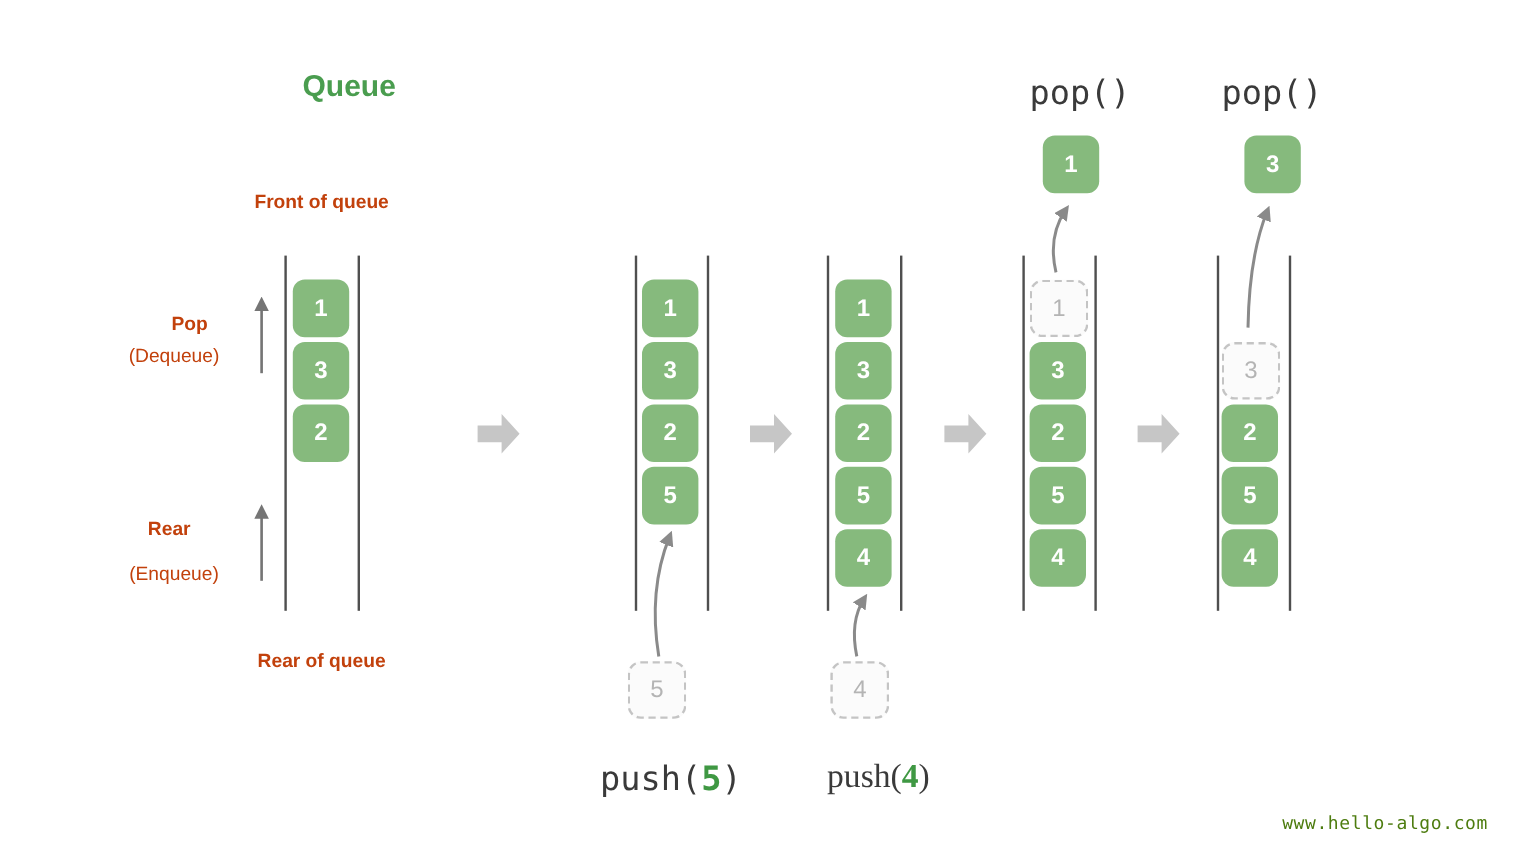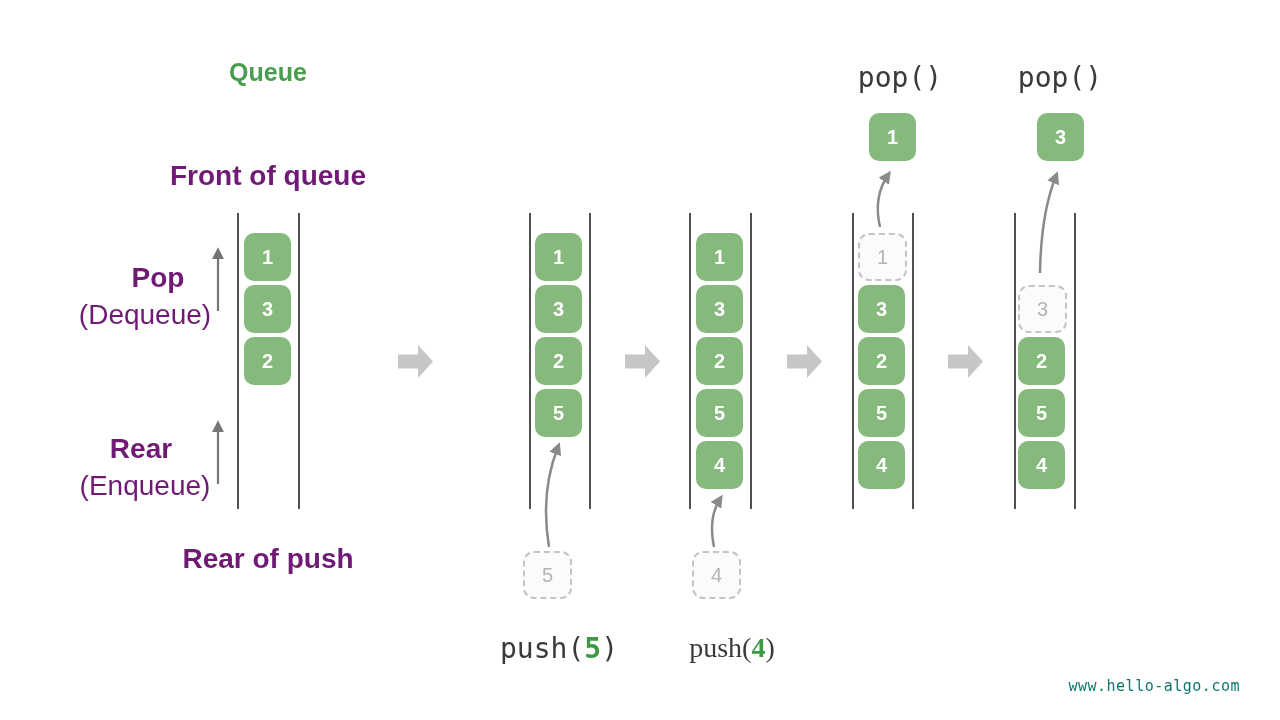--- a/index.html
+++ b/index.html
@@ -56,48 +56,49 @@
   .r1 { top: 233px; } .r2 { top: 285px; } .r3 { top: 337px; }
   .r4 { top: 389px; } .r5 { top: 441px; }
   
   .c1 { left: 244px; } .c2 { left: 535px; } .c3 { left: 696px; }
   .c4 { left: 858px; } .c5 { left: 1018px; }
 
   .label {
     position: absolute;
     transform: translateX(-50%);
     white-space: nowrap;
-    color: #701a75;
-    font-size: 28px;
+    color: #c2410c;
+    font-size: 16px;
   }
   .bold { font-weight: bold; }
   .title {
     position: absolute;
     transform: translateX(-50%);
     white-space: nowrap;
     color: #4a9d4f;
     font-size: 25px;
     font-weight: bold;
+    margin-left: 23px;
   }
   .code {
     position: absolute;
     transform: translateX(-50%);
     white-space: nowrap;
     font-family: "DejaVu Sans Mono", monospace;
     font-size: 28px;
     color: #3a3a3a;
   }
   .code .green { color: #3f9843; font-weight: bold; }
   .watermark {
     position: absolute;
     top: 677px;
     right: 40px;
     font-family: "DejaVu Sans Mono", monospace;
     font-size: 15px;
-    color: #0f766e;
+    color: #4d7c0f;
     letter-spacing: 0.5px;
   }
 </style>
 </head>
 <body>
 
 <div class="stage">
 
   <svg class="overlay" viewBox="0 0 1280 720">
     <defs>
@@ -118,23 +119,23 @@
     <path d="M 1040 273 Q 1041 213 1056 176" fill="none" stroke="#8a8a8a" stroke-width="2.5" marker-end="url(#ahGray)"></path>
 
     <polygon points="398,354.5 418,354.5 418,345 433,361.5 418,378 418,368.5 398,368.5" fill="#c6c6c6"></polygon>
     <polygon points="625,354.5 645,354.5 645,345 660,361.5 645,378 645,368.5 625,368.5" fill="#c6c6c6"></polygon>
     <polygon points="787,354.5 807,354.5 807,345 822,361.5 807,378 807,368.5 787,368.5" fill="#c6c6c6"></polygon>
     <polygon points="948,354.5 968,354.5 968,345 983,361.5 968,378 968,368.5 948,368.5" fill="#c6c6c6"></polygon>
   </svg>
 
   <div class="title" style="left:268px; top:58px;">Queue</div>
   <div class="label bold" style="left:268px; top:160px;">Front of queue</div>
-  <div class="label bold" style="left:268px; top:543px;">Rear of push</div>
+  <div class="label bold" style="left:268px; top:543px;">Rear of queue</div>
   <div class="label bold" style="left:158px; top:262px;">Pop</div>
-  <div class="label" style="left:145px; top:299px;">(Dequeue)</div>
+  <div class="label" style="left:145px; top:289px;">(Dequeue)</div>
   <div class="label bold" style="left:141px; top:433px;">Rear</div>
   <div class="label" style="left:145px; top:470px;">(Enqueue)</div>
 
   <div>
     <div class="vl" style="left:237px;"></div>
     <div class="vl" style="left:298px;"></div>
     <div class="cell c1 r1">1</div>
     <div class="cell c1 r2">3</div>
     <div class="cell c1 r3">2</div>
   </div>

